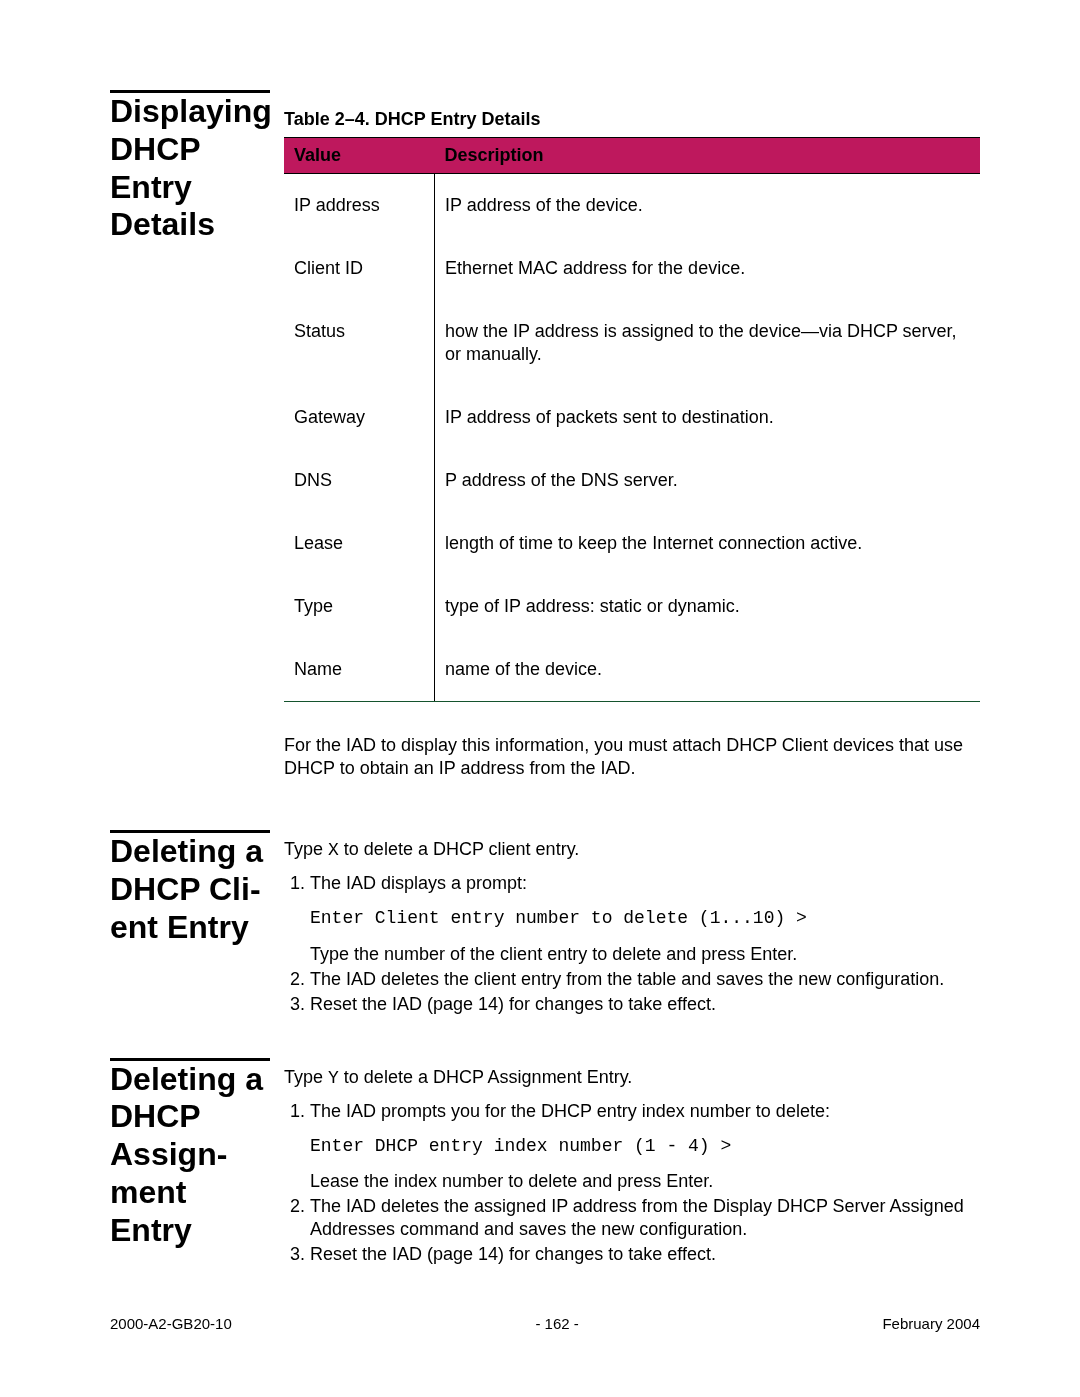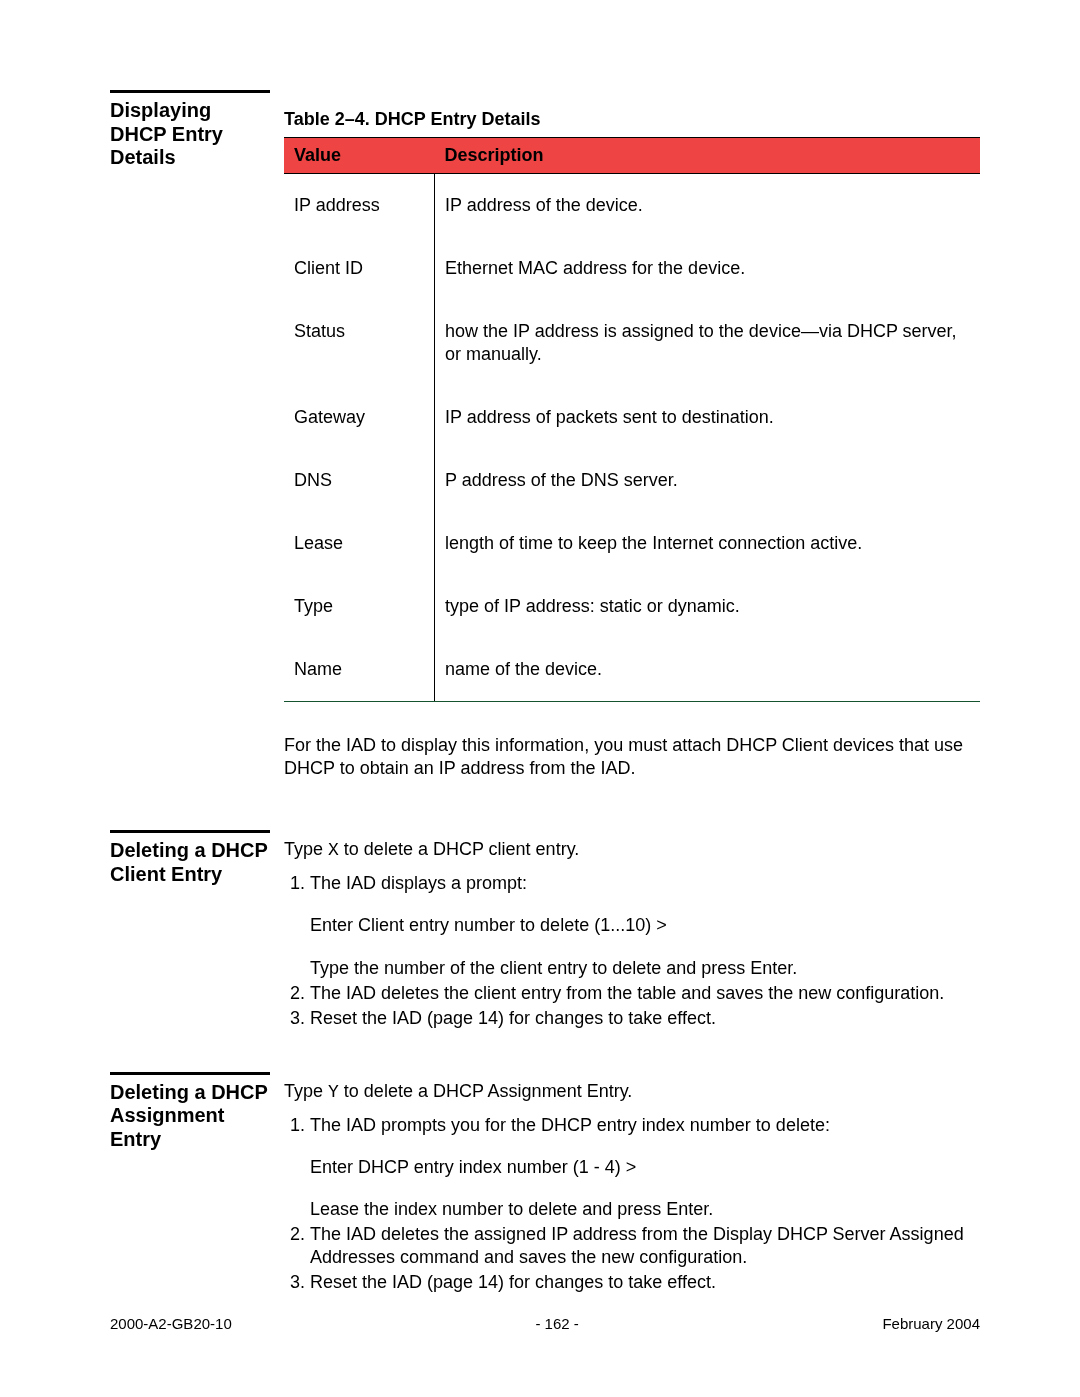--- a/index.html
+++ b/index.html
@@ -20,24 +20,23 @@
   }
   .section {
     display: flex;
     align-items: flex-start;
     margin-bottom: 40px;
   }
   .sidehead {
     width: 160px;
     flex: 0 0 160px;
     font-weight: bold;
-    font-size: 20px;
+    font-size: 32px;
     line-height: 1.18;
     border-top: 3px solid #000;
-    padding-top: 6px;
     margin-right: 14px;
     word-break: normal;
   }
   .content {
     flex: 1;
     padding-top: 8px;
   }
   .para {
     margin: 0 0 10px 0;
   }
@@ -48,21 +47,21 @@
   .tcap {
     font-weight: bold;
     margin: 10px 0 6px 0;
   }
   table.t94 {
     border-collapse: collapse;
     width: 100%;
     font-size: 18px;
   }
   table.t94 th {
-    background: #ef4444;
+    background: #be185d;
     text-align: left;
     font-weight: bold;
     padding: 6px 10px;
     border-top: 1px solid #000;
     border-bottom: 1px solid #000;
   }
   table.t94 td {
     padding: 20px 10px;
     vertical-align: top;
   }
@@ -74,24 +73,24 @@
     border-bottom: 1px solid #14532d;
   }
   ol.steps {
     margin: 0;
     padding-left: 26px;
   }
   ol.steps li {
     margin-bottom: 2px;
   }
   .prompt {
-    font-family: Liberation Sans, sans-serif;
+    font-family: Liberation Mono, monospace;
     font-size: 18px;
     display: block;
-    margin: 19px 0;
+    margin: 12px 0;
   }
   .footer {
     position: absolute;
     bottom: 64px;
     left: 110px;
     right: 100px;
     display: flex;
     justify-content: space-between;
     font-size: 15px;
   }

